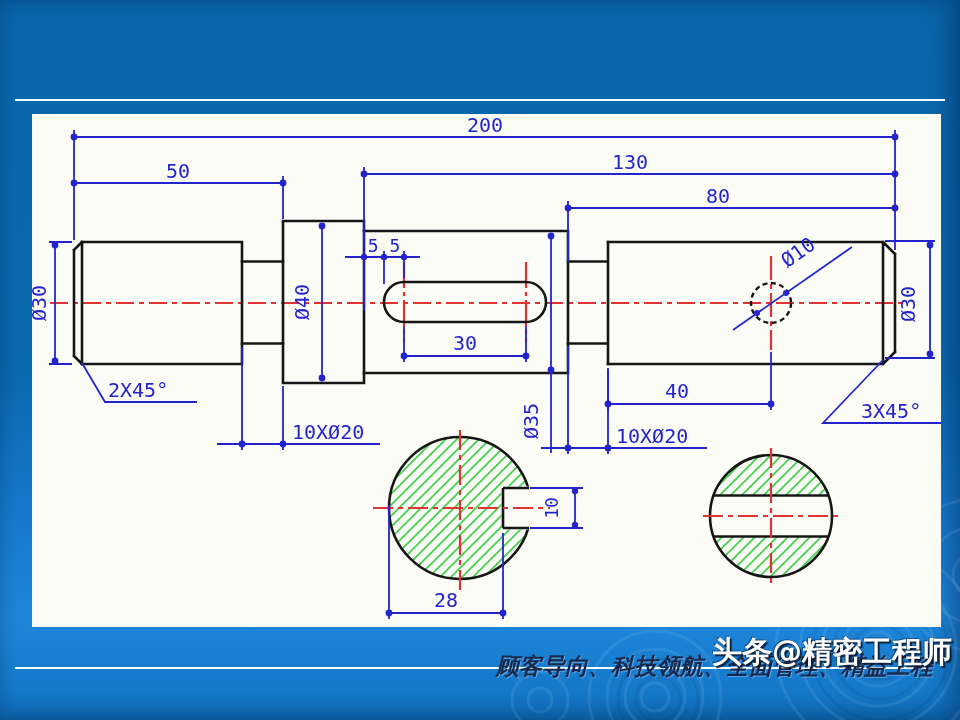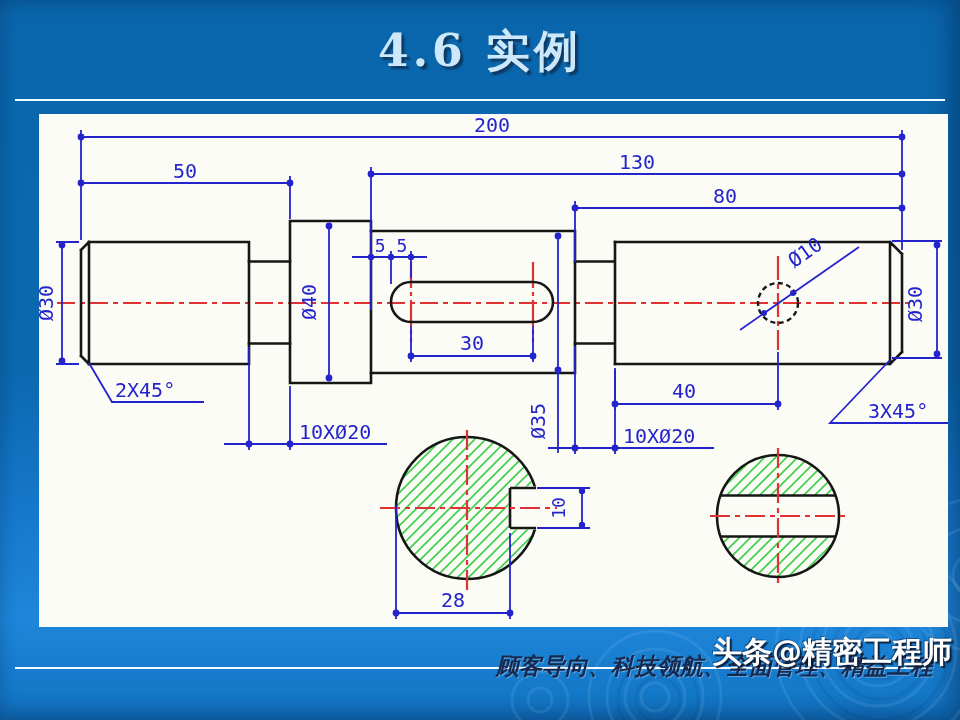--- a/index.html
+++ b/index.html
@@ -10,21 +10,21 @@
     font-family:"Liberation Sans",sans-serif;
   }
   .swirls{position:absolute;left:0;top:0;width:960px;height:720px;}
   .slide-title{
     position:absolute;left:0;right:0;top:22px;text-align:center;
     font-family:"DejaVu Serif",serif;font-size:44px;font-weight:600;letter-spacing:4px;
     color:#cde8fa;text-shadow:3px 3px 2px #0d3a63;
   }
   .rule-top{position:absolute;left:15px;top:99px;width:930px;height:2px;background:#eafdff;}
   .rule-bottom{position:absolute;left:15px;top:667px;width:913px;height:2px;background:#f4fcff;}
-  .canvas{position:absolute;left:39px;top:114px;width:909px;height:513px;background:#fcfcf6;}
+  .canvas{position:absolute;left:32px;top:114px;width:909px;height:513px;background:#fcfcf6;}
   .drawing{position:absolute;left:0;top:0;}
   .drawing text{font-family:"DejaVu Sans Mono",monospace;fill:#2424cd;font-size:20px;}
   .drawing text.small{font-size:18px;}
   .footer-text{
     position:absolute;left:452px;top:651px;white-space:nowrap;
     font-family:"DejaVu Serif",serif;font-style:italic;font-weight:600;font-size:23px;
     color:#16294d;text-shadow:1px 1px 0 rgba(170,210,255,.45);margin-left:44px;
   }
   .watermark{
     position:absolute;left:712px;top:632px;white-space:nowrap;
@@ -56,21 +56,20 @@
     </g>
     <g fill="none" stroke="rgba(0,45,100,0.10)" stroke-width="3">
       <circle cx="880" cy="652" r="27"></circle>
         <circle cx="880" cy="652" r="47"></circle>
         <circle cx="880" cy="652" r="68"></circle>
       <circle cx="658" cy="699" r="22"></circle>
         <circle cx="658" cy="699" r="40"></circle>
     </g>
   </svg>
 
-  <div class="slide-title">4.6 实例</div>
   <div class="rule-top"></div>
 
   <div class="canvas">
     <svg class="drawing" width="909" height="513" viewBox="27 114 909 513">
       <defs>
         <pattern id="hatch" width="11" height="11" patternUnits="userSpaceOnUse">
           <path d="M0,11 L11,0 M-1,1 L1,-1 M10,12 L12,10" stroke="#3ecf4a" stroke-width="1.6" fill="none"></path>
         </pattern>
       </defs>
 

